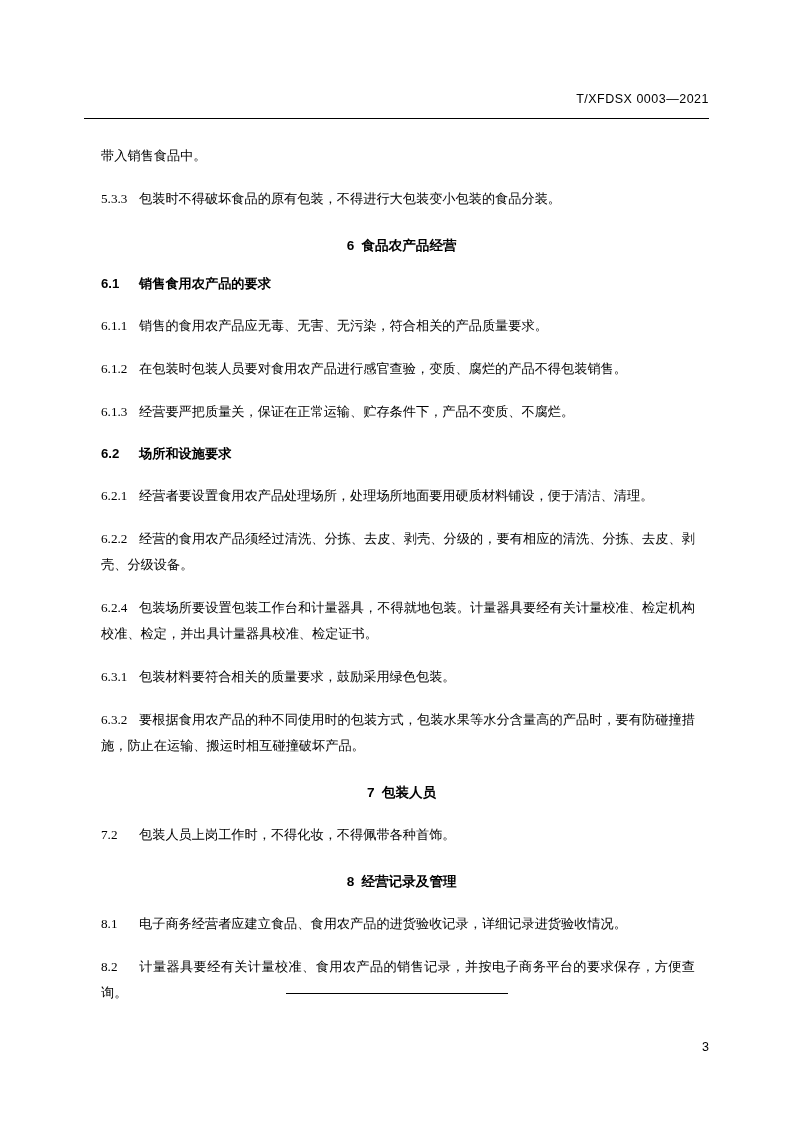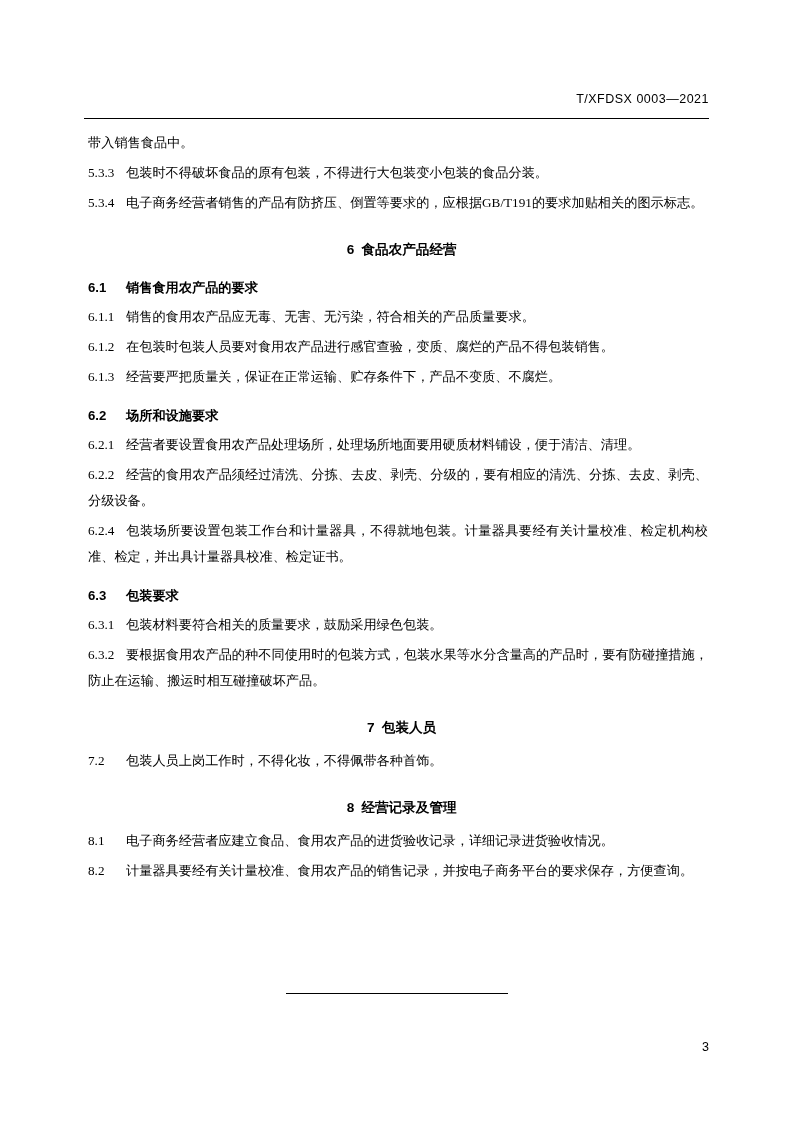--- a/index.html
+++ b/index.html
@@ -40,21 +40,21 @@
     height: 0;
     border-top: 1px solid #000000;
   }
   .content {
     position: absolute;
     left: 84px;
     top: 126px;
     width: 628px;
   }
   p {
-    margin: 4px;
+    margin: 17px;
     padding: 0;
   }
   .body-line {
     font-size: 13.2px;
     line-height: 26px;
     text-align: justify;
     text-justify: inter-ideograph;
   }
   .sec-h {
     font-family: "Liberation Sans", sans-serif;
@@ -108,23 +108,20 @@
   <div class="header">T/XFDSX 0003—2021</div>
   <div class="hrule"></div>
 
   <div class="content">
 
     <p class="body-line">带入销售食品中。</p>
 
     <p class="body-line">
       <span class="num">5.3.3</span><span>包装时不得破坏食品的原有包装，不得进行大包装变小包装的食品分装。</span>
     </p>
-    <p class="body-line">
-      <span class="num">5.3.4</span><span>电子商务经营者销售的产品有防挤压、倒置等要求的，应根据GB/T191的要求加贴相关的图示标志。</span>
-    </p>
 
     <p class="sec-h gap-sec-before gap-sec-after">
       <span class="sec-num">6</span><span>食品农产品经营</span>
     </p>
 
     <p class="sub-h gap-sub-before gap-sub-after">
       <span class="sub-num">6.1</span><span>销售食用农产品的要求</span>
     </p>
     <p class="body-line">
       <span class="num">6.1.1</span><span>销售的食用农产品应无毒、无害、无污染，符合相关的产品质量要求。</span>
@@ -142,23 +139,20 @@
     <p class="body-line">
       <span class="num">6.2.1</span><span>经营者要设置食用农产品处理场所，处理场所地面要用硬质材料铺设，便于清洁、清理。</span>
     </p>
     <p class="body-line">
       <span class="num">6.2.2</span><span>经营的食用农产品须经过清洗、分拣、去皮、剥壳、分级的，要有相应的清洗、分拣、去皮、剥壳、分级设备。</span>
     </p>
     <p class="body-line">
       <span class="num">6.2.4</span><span>包装场所要设置包装工作台和计量器具，不得就地包装。计量器具要经有关计量校准、检定机构校准、检定，并出具计量器具校准、检定证书。</span>
     </p>
 
-    <p class="sub-h gap-sub-before gap-sub-after">
-      <span class="sub-num">6.3</span><span>包装要求</span>
-    </p>
     <p class="body-line">
       <span class="num">6.3.1</span><span>包装材料要符合相关的质量要求，鼓励采用绿色包装。</span>
     </p>
     <p class="body-line">
       <span class="num">6.3.2</span><span>要根据食用农产品的种不同使用时的包装方式，包装水果等水分含量高的产品时，要有防碰撞措施，防止在运输、搬运时相互碰撞破坏产品。</span>
     </p>
 
     <p class="sec-h gap-sec-before gap-sec-after">
       <span class="sec-num">7</span><span>包装人员</span>
     </p>

